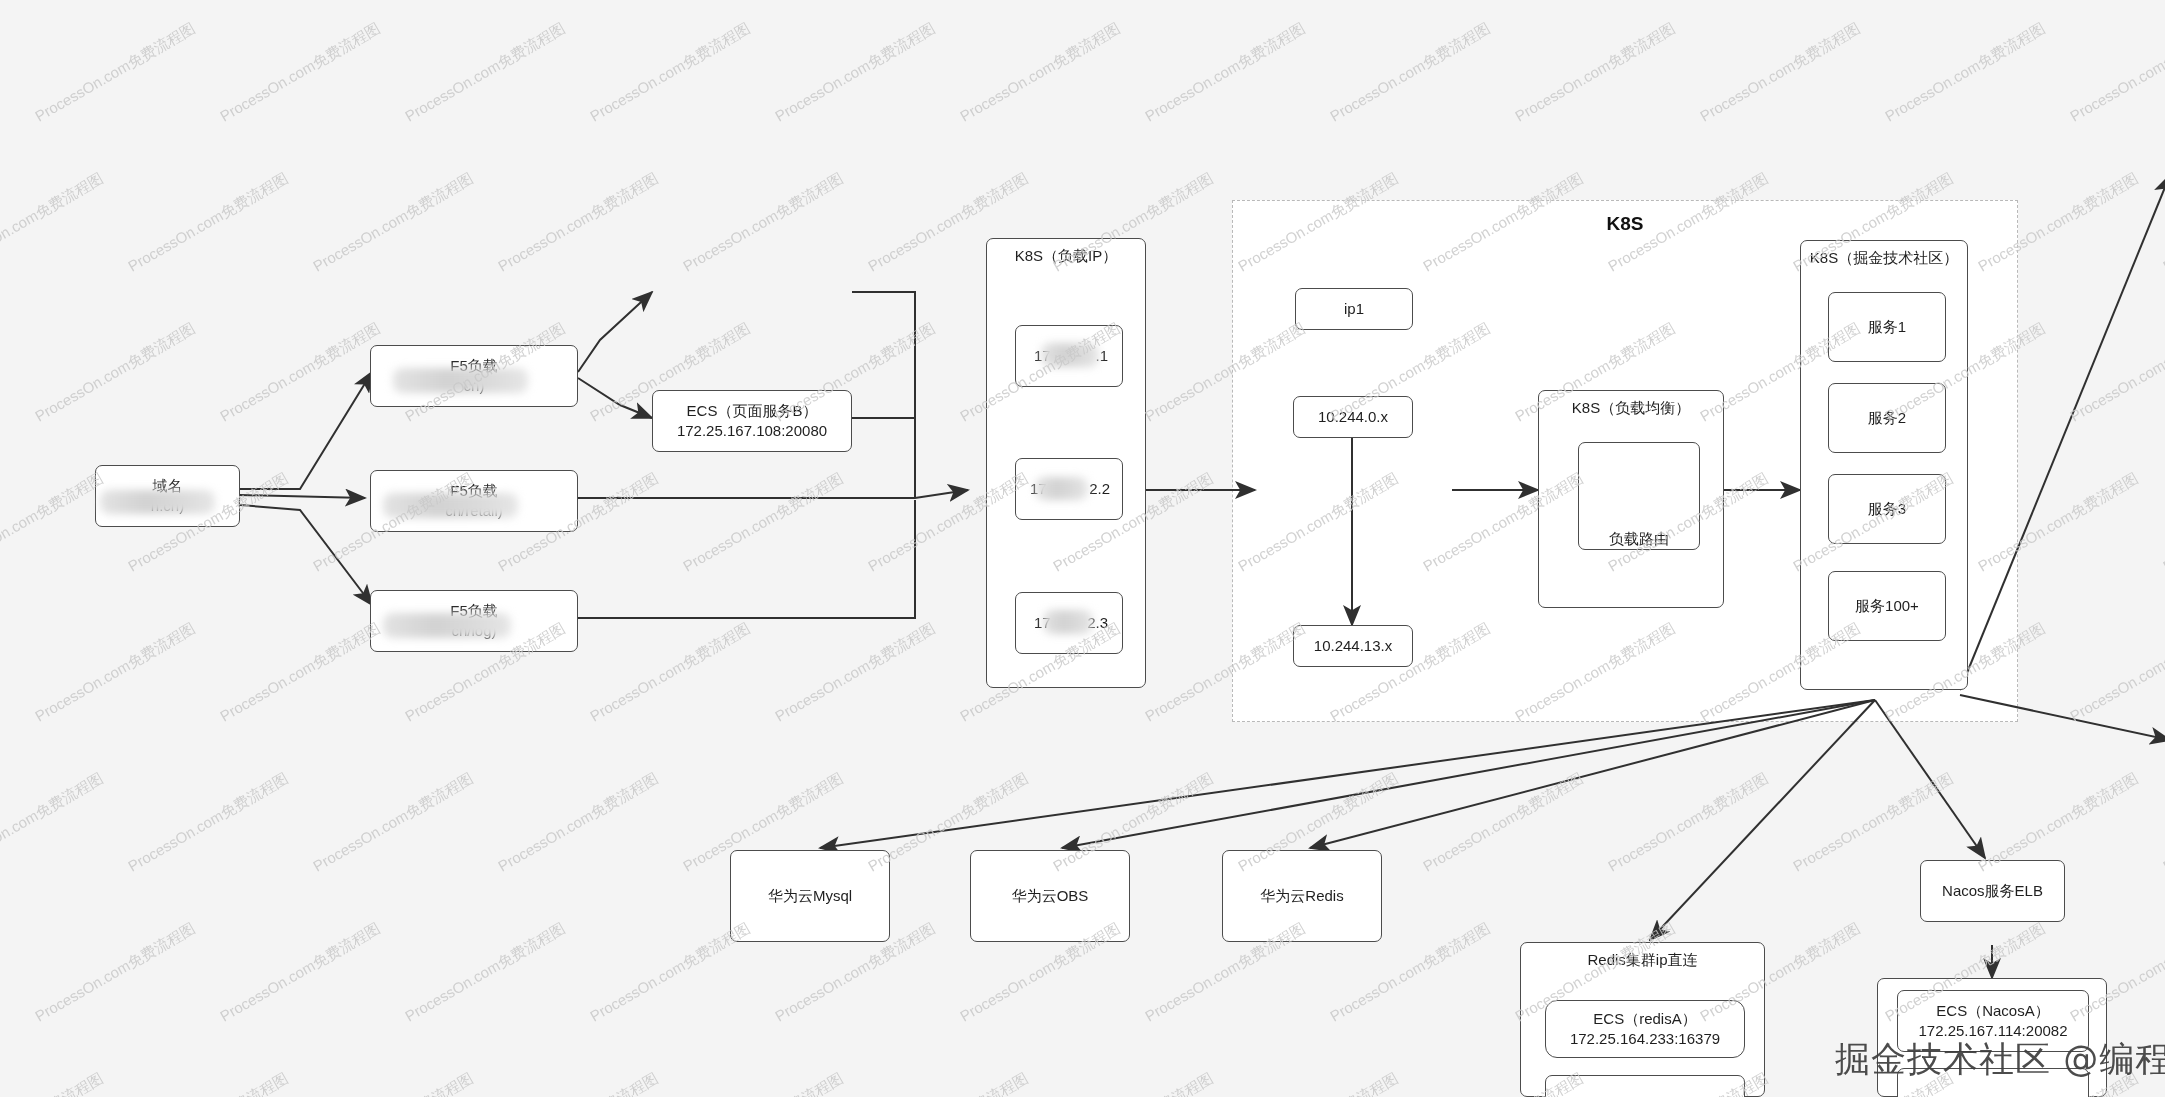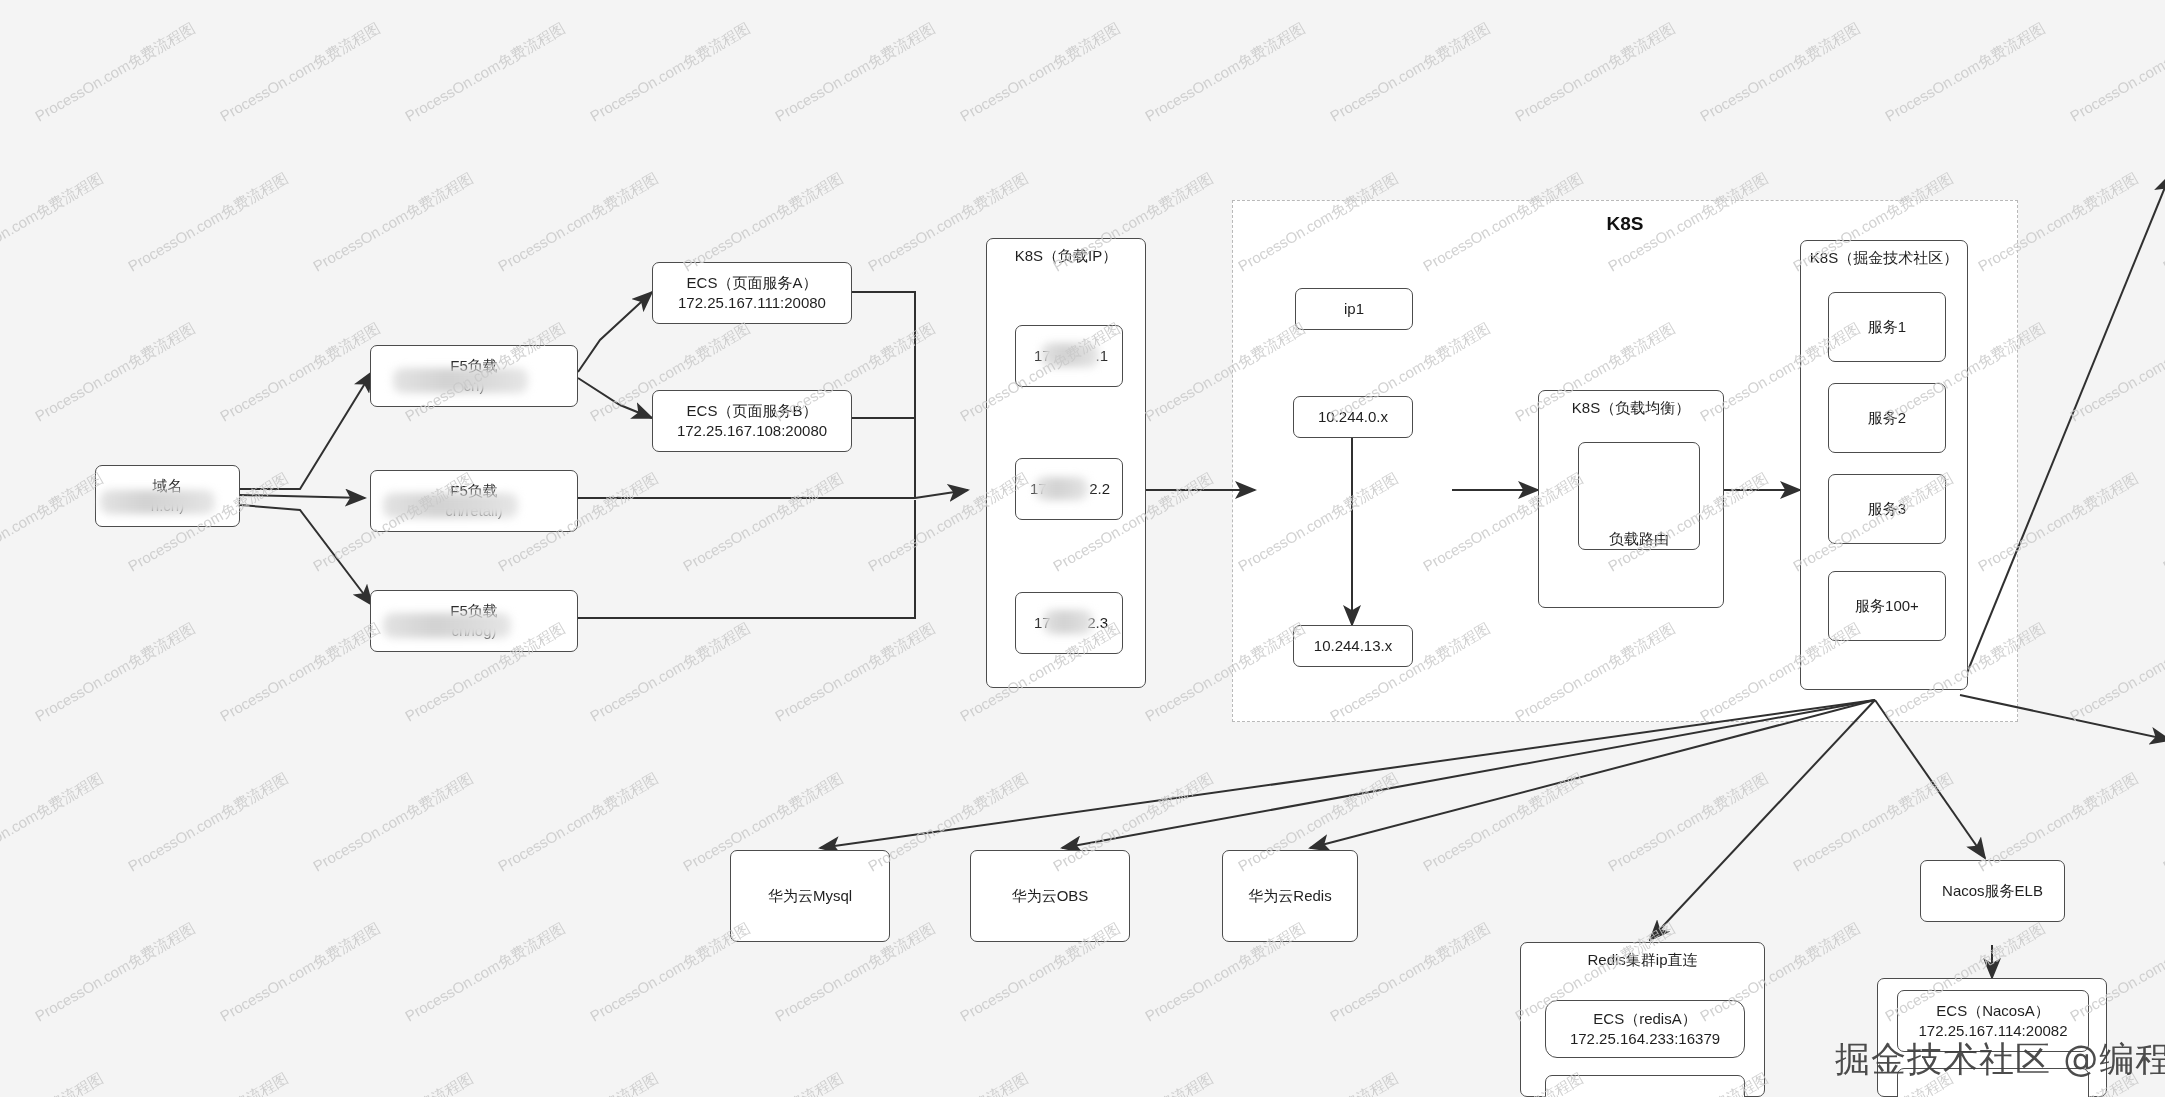--- a/index.html
+++ b/index.html
@@ -262,24 +262,20 @@
     <span class="l2">cn/retail)</span>
   </div>
   <div class="redact" style="left:383px;top:493px;width:135px;height:25px;"></div>
 
   <div class="node" style="left:370px;top:590px;width:208px;height:62px;">
     <span>F5负载</span>
     <span class="l2">cn/log)</span>
   </div>
   <div class="redact" style="left:383px;top:613px;width:128px;height:25px;"></div>
 
-  <div class="node" style="left:652px;top:262px;width:200px;height:62px;">
-    <span>ECS（页面服务A）</span>
-    <span class="l2">172.25.167.111:20080</span>
-  </div>
 
   <div class="node" style="left:652px;top:390px;width:200px;height:62px;">
     <span>ECS（页面服务B）</span>
     <span class="l2">172.25.167.108:20080</span>
   </div>
 
   <div class="group" style="left:986px;top:238px;width:160px;height:450px;">
     <div class="gtitle">K8S（负载IP）</div>
   </div>
   <div class="node" style="left:1015px;top:325px;width:108px;height:62px;">
@@ -336,21 +332,21 @@
   <div class="node" style="left:1828px;top:571px;width:118px;height:70px;">
     <span>服务100+</span>
   </div>
 
   <div class="node" style="left:970px;top:850px;width:160px;height:92px;">
     <span>华为云OBS</span>
   </div>
   <div class="node" style="left:730px;top:850px;width:160px;height:92px;">
     <span>华为云Mysql</span>
   </div>
-  <div class="node" style="left:1222px;top:850px;width:136px;height:92px;text-align:right;">
+  <div class="node" style="left:1222px;top:850px;width:160px;height:92px;text-align:right;">
     <span>华为云Redis</span>
   </div>
 
   <div class="group" style="left:1520px;top:942px;width:245px;height:155px;">
     <div class="gtitle">Redis集群ip直连</div>
   </div>
   <div class="node" style="left:1545px;top:1000px;width:200px;height:58px;border-radius:12px;">
     <span>ECS（redisA）</span>
     <span class="l2">172.25.164.233:16379</span>
   </div>

